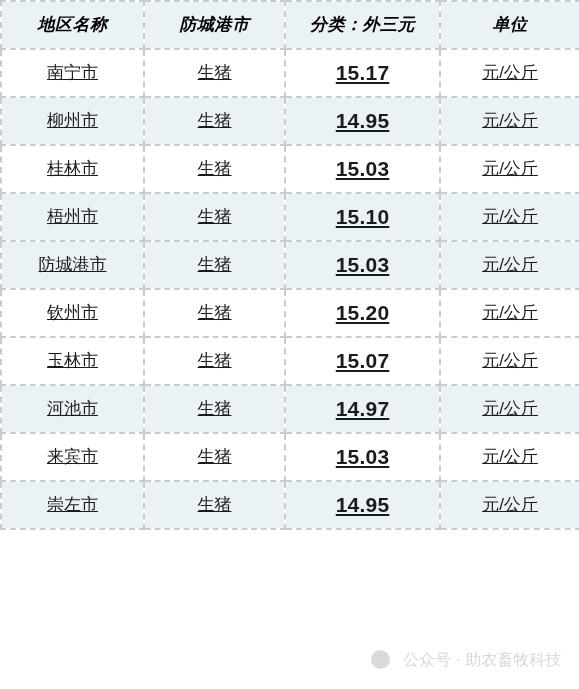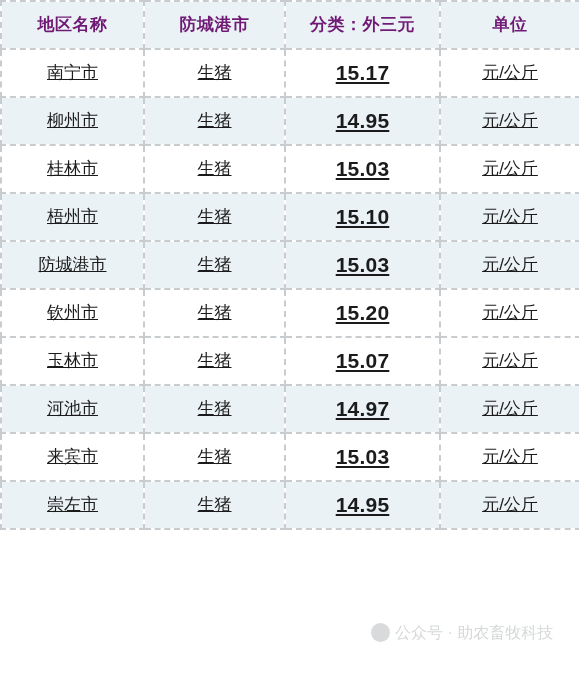--- a/index.html
+++ b/index.html
@@ -50,25 +50,26 @@
     overflow: hidden;
   }
 
   table.price-table th:first-child,
   table.price-table td:first-child {
     border-left: 2px dashed #c8ccce;
   }
 
   table.price-table thead th {
     background: #eaf2f6;
-    color: #701a75;
+    color: #000000;
     font-weight: bold;
     font-size: 17px;
     letter-spacing: 0.5px;
     border-top: 2px dashed #c8ccce;
+    font-style: italic;
   }
 
   table.price-table tbody td {
     background: #ffffff;
     color: #1b1b1b;
     font-size: 17px;
     font-weight: normal;
     text-decoration: underline;
   }
 
@@ -79,24 +80,24 @@
   table.price-table td.price-cell {
     font-weight: bold;
     font-size: 21px;
     letter-spacing: 0.2px;
   }
 
   
   #watermark {
     position: absolute;
     left: 371px;
-    top: 623px;
+    top: 650px;
     display: flex;
     align-items: center;
-    gap: 5px;
+    gap: 13px;
     pointer-events: none;
     opacity: 0.55;
     z-index: 5;
     justify-content: flex-end;
   }
   #watermark .wm-avatar {
     width: 19px;
     height: 19px;
     border-radius: 50%;
     background: #b9bdc0;

